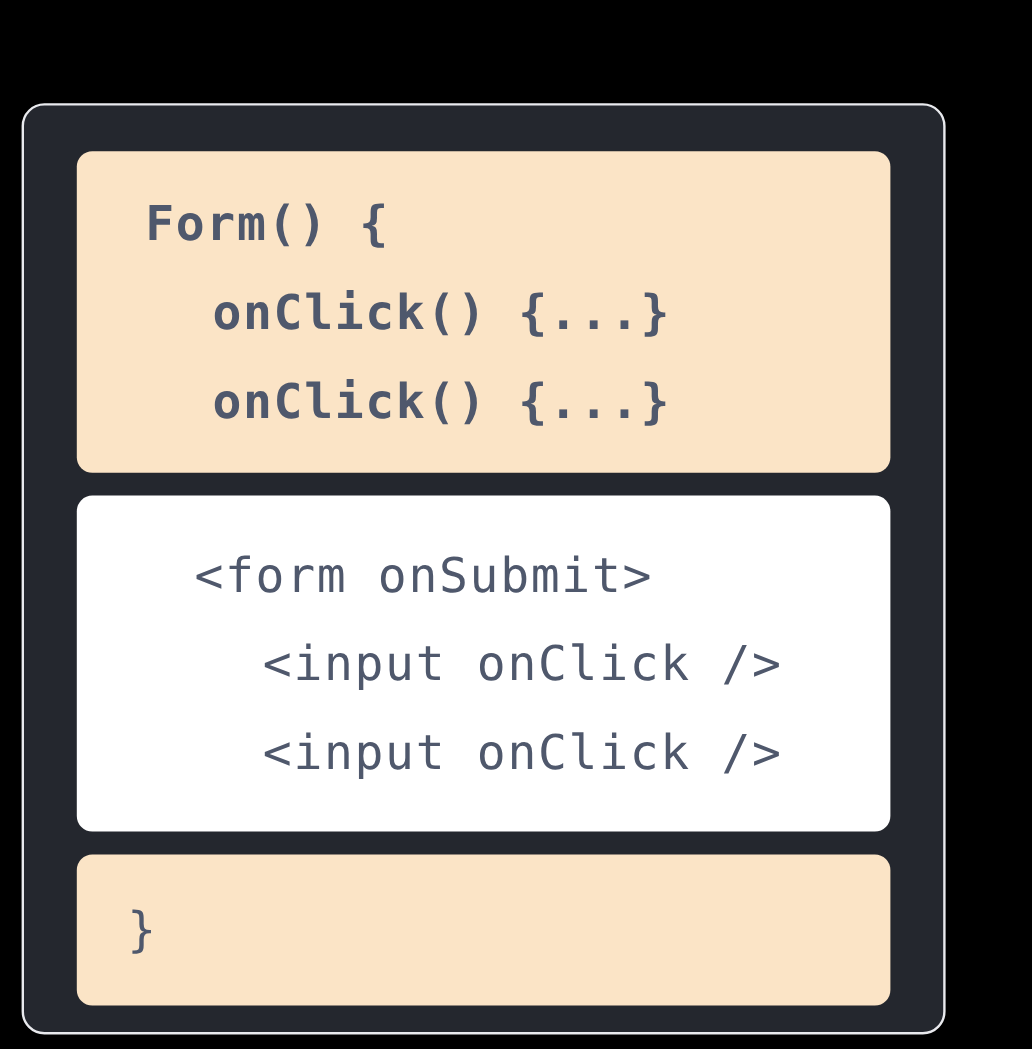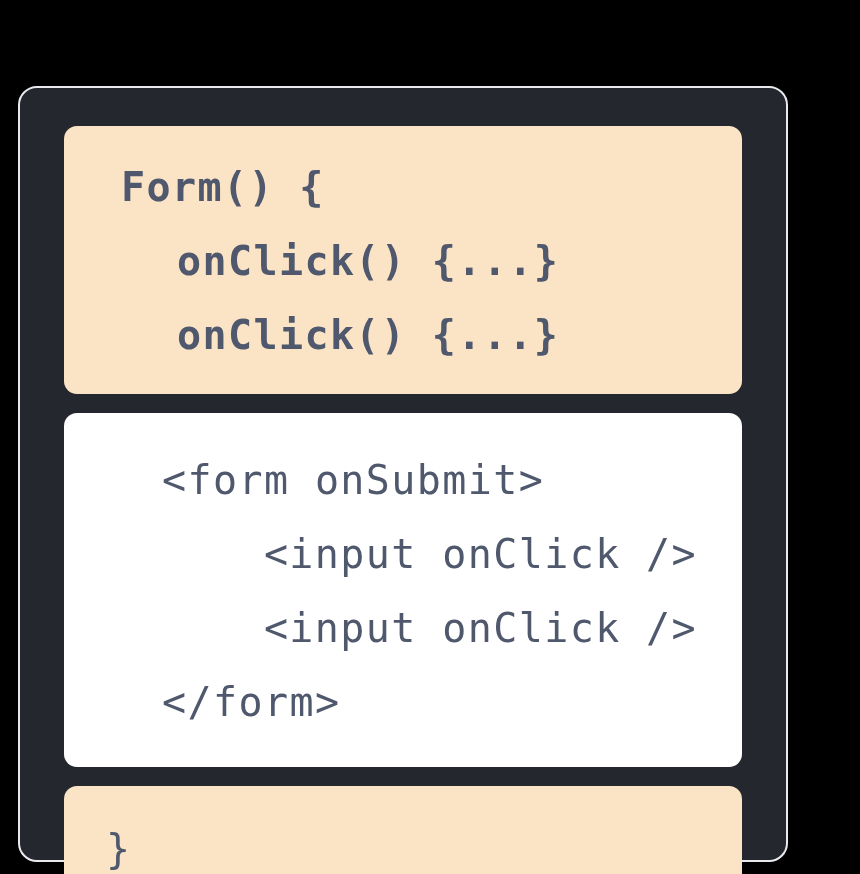--- a/index.html
+++ b/index.html
@@ -59,40 +59,39 @@
   .code-line {
     font-family: "DejaVu Sans Mono", "Liberation Mono", monospace;
     font-size: 40px;
     line-height: 74px;
     color: #4F586C;
     letter-spacing: 1.4px;
     white-space: pre;
     padding-left: 42px;
   }
   .indent-1 { padding-left: 98px; }
-  .indent-2 { padding-left: 155px; text-align: center; }
+  .indent-2 { padding-left: 155px; }
 </style>
 </head>
 <body>
 
 <div id="stage">
 
   <div class="code-card">
 
     <div class="panel peach panel-component">
       <div class="code-line">Form() {</div>
       <div class="code-line indent-1">onClick() {...}</div>
       <div class="code-line indent-1">onClick() {...}</div>
     </div>
 
     <div class="panel lavender panel-markup">
       <div class="code-line indent-1">&lt;form onSubmit&gt;</div>
       <div class="code-line indent-2">&lt;input onClick /&gt;</div>
       <div class="code-line indent-2">&lt;input onClick /&gt;</div>
-      <div class="code-line indent-1">&lt;/form&gt;</div>
     </div>
 
     <div class="panel peach panel-closing">
       <div class="code-line">}</div>
     </div>
 
   </div>
 </div>
 
 </body></html>

